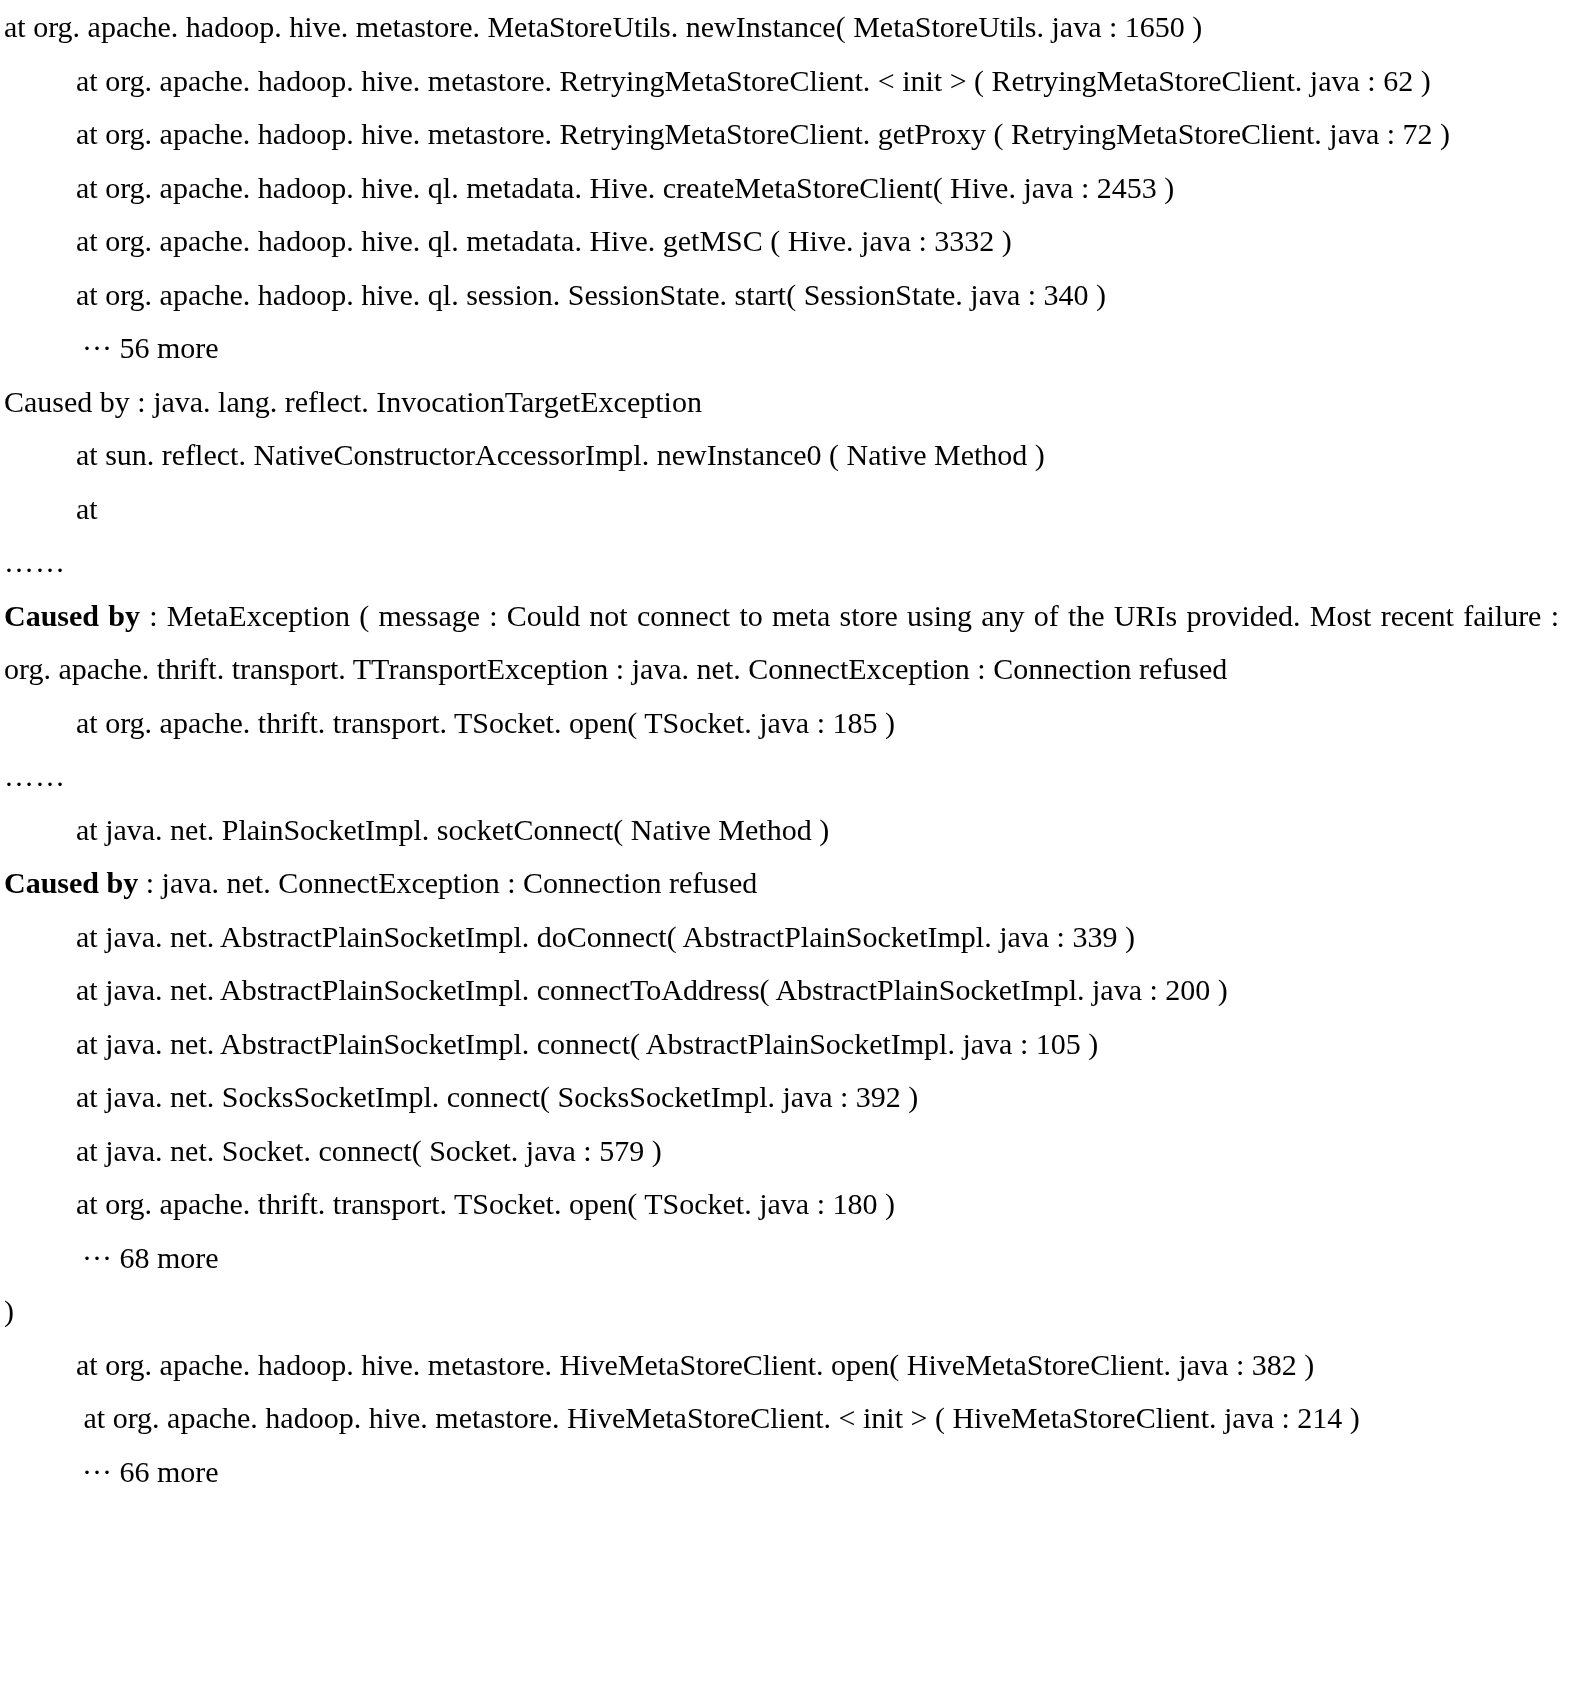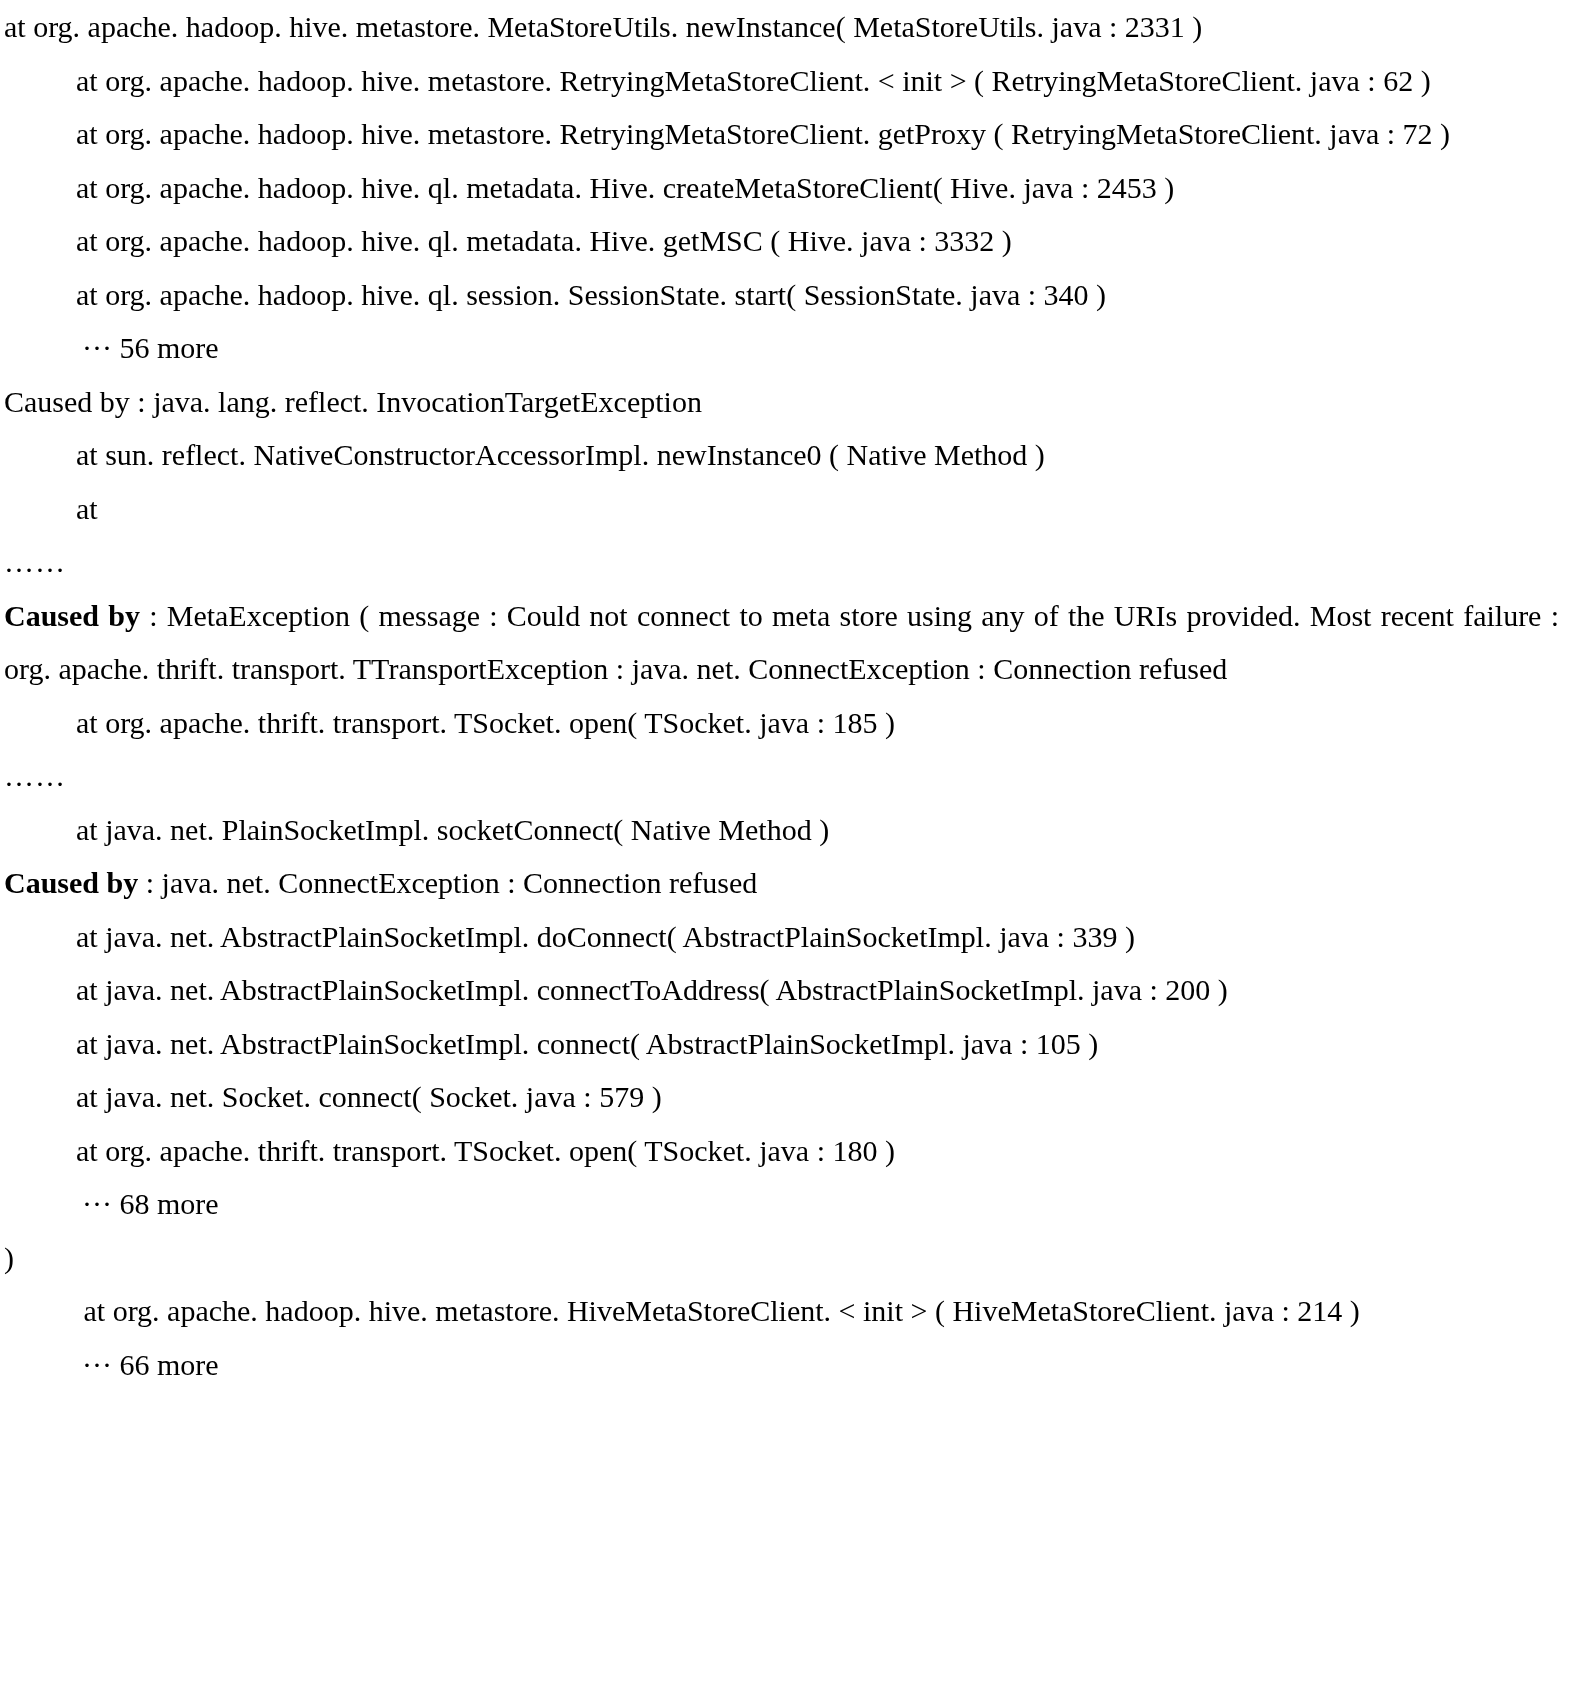--- a/index.html
+++ b/index.html
@@ -49,21 +49,21 @@
   .small-indent {
     padding-left: 78px;
   }
 </style>
 </head>
 <body>
 
 <div class="page">
   <div class="stack">
 
-    <div class="line">at org. apache. hadoop. hive. metastore. MetaStoreUtils. newInstance( MetaStoreUtils. java : 2331 )</div>
+    <div class="line">at org. apache. hadoop. hive. metastore. MetaStoreUtils. newInstance( MetaStoreUtils. java : 1650 )</div>
 
     <div class="line wrap-flush justify">at org. apache. hadoop. hive. metastore. RetryingMetaStoreClient. &lt; init &gt; ( RetryingMetaStoreClient. java : 62 )</div>
 
     <div class="line wrap-flush justify">at org. apache. hadoop. hive. metastore. RetryingMetaStoreClient. getProxy ( RetryingMetaStoreClient. java : 72 )</div>
 
     <div class="line indent">at org. apache. hadoop. hive. ql. metadata. Hive. createMetaStoreClient( Hive. java : 2453 )</div>
 
     <div class="line indent">at org. apache. hadoop. hive. ql. metadata. Hive. getMSC ( Hive. java : 3332 )</div>
 
     <div class="line indent">at org. apache. hadoop. hive. ql. session. SessionState. start( SessionState. java : 340 )</div>
@@ -87,28 +87,30 @@
     <div class="line indent">at java. net. PlainSocketImpl. socketConnect( Native Method )</div>
 
     <div class="line"><span class="bold">Caused by</span><span> : java. net. ConnectException : Connection refused</span></div>
 
     <div class="line indent">at java. net. AbstractPlainSocketImpl. doConnect( AbstractPlainSocketImpl. java : 339 )</div>
 
     <div class="line indent">at java. net. AbstractPlainSocketImpl. connectToAddress( AbstractPlainSocketImpl. java : 200 )</div>
 
     <div class="line indent">at java. net. AbstractPlainSocketImpl. connect( AbstractPlainSocketImpl. java : 105 )</div>
 
+    <div class="line indent">at java. net. SocksSocketImpl. connect( SocksSocketImpl. java : 392 )</div>
 
     <div class="line indent">at java. net. Socket. connect( Socket. java : 579 )</div>
 
     <div class="line indent">at org. apache. thrift. transport. TSocket. open( TSocket. java : 180 )</div>
 
     <div class="line small-indent">··· 68 more</div>
 
     <div class="line">)</div>
 
+    <div class="line indent">at org. apache. hadoop. hive. metastore. HiveMetaStoreClient. open( HiveMetaStoreClient. java : 382 )</div>
 
     <div class="line wrap-flush justify"> at org. apache. hadoop. hive. metastore. HiveMetaStoreClient. &lt; init &gt; ( HiveMetaStoreClient. java : 214 )</div>
 
     <div class="line small-indent">··· 66 more</div>
 
   </div>
 </div>
 
 </body></html>

